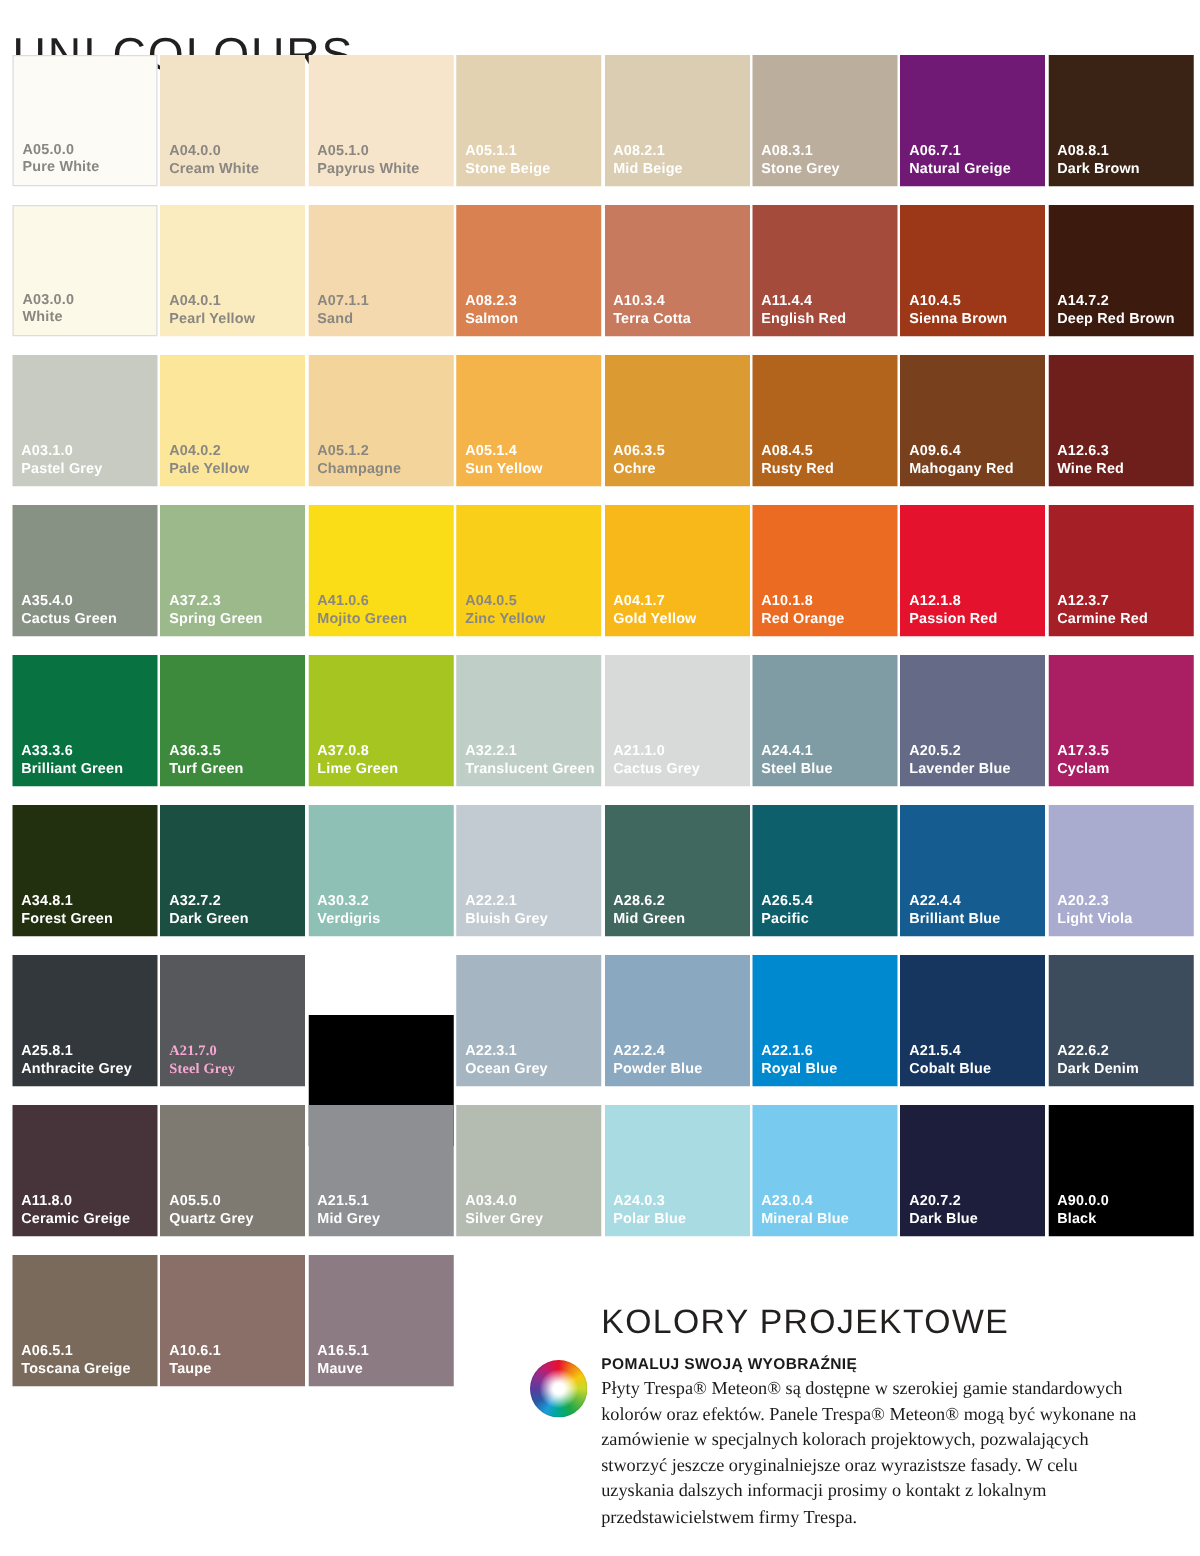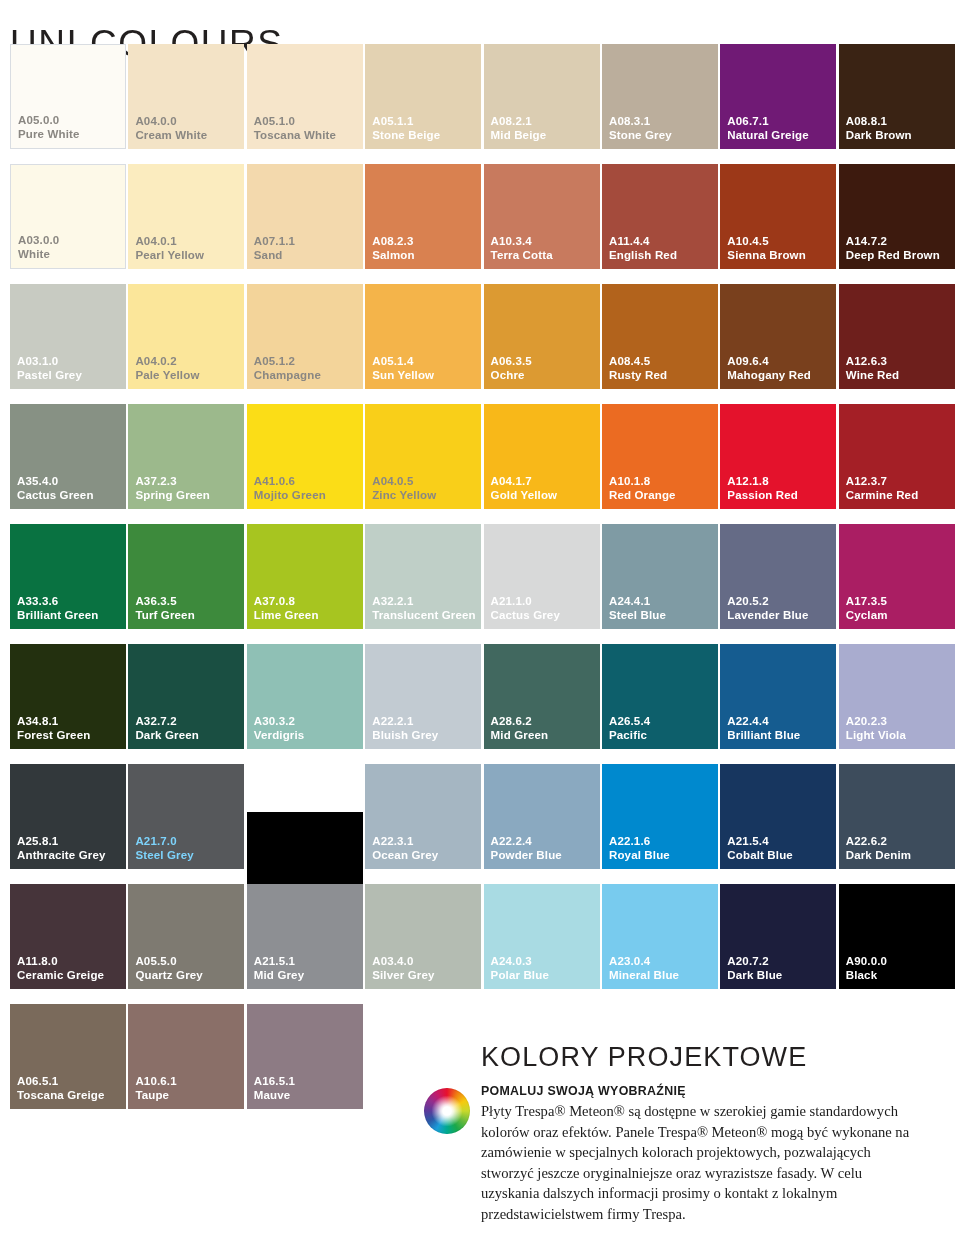--- a/index.html
+++ b/index.html
@@ -139,21 +139,21 @@
       </div>
       <div class="swatch" style="background: rgb(243, 227, 198);">
         <div class="swatch-labels" style="color: rgb(138, 135, 130);">
           <span class="swatch-code">A04.0.0</span>
           <span class="swatch-name">Cream White</span>
         </div>
       </div>
       <div class="swatch" style="background: rgb(246, 229, 202);">
         <div class="swatch-labels" style="color: rgb(138, 135, 130);">
           <span class="swatch-code">A05.1.0</span>
-          <span class="swatch-name">Toscana White</span>
+          <span class="swatch-name">Papyrus White</span>
         </div>
       </div>
       <div class="swatch" style="background: rgb(227, 210, 178);">
         <div class="swatch-labels" style="color: rgb(255, 255, 255);">
           <span class="swatch-code">A05.1.1</span>
           <span class="swatch-name">Stone Beige</span>
         </div>
       </div>
       <div class="swatch" style="background: rgb(219, 205, 178);">
         <div class="swatch-labels" style="color: rgb(255, 255, 255);">
@@ -431,21 +431,21 @@
       </div>
     </div>
     <div class="swatch-row">
       <div class="swatch" style="background: rgb(50, 56, 59);">
         <div class="swatch-labels" style="color: rgb(255, 255, 255);">
           <span class="swatch-code">A25.8.1</span>
           <span class="swatch-name">Anthracite Grey</span>
         </div>
       </div>
       <div class="swatch" style="background: rgb(86, 88, 91);">
-        <div class="swatch-labels" style="color: #7dd3fc;">
+        <div class="swatch-labels" style="color: #f9a8d4; font-family: Liberation Serif, serif;">
           <span class="swatch-code">A21.7.0</span>
           <span class="swatch-name">Steel Grey</span>
         </div>
       </div>
       <div class="swatch" style="background: #000000; margin-top: 48px;">
         <div class="swatch-labels" style="color: rgb(255, 255, 255);">
           <span class="swatch-code">A28.2.1</span>
           <span class="swatch-name">Aquamarine</span>
         </div>
       </div>

